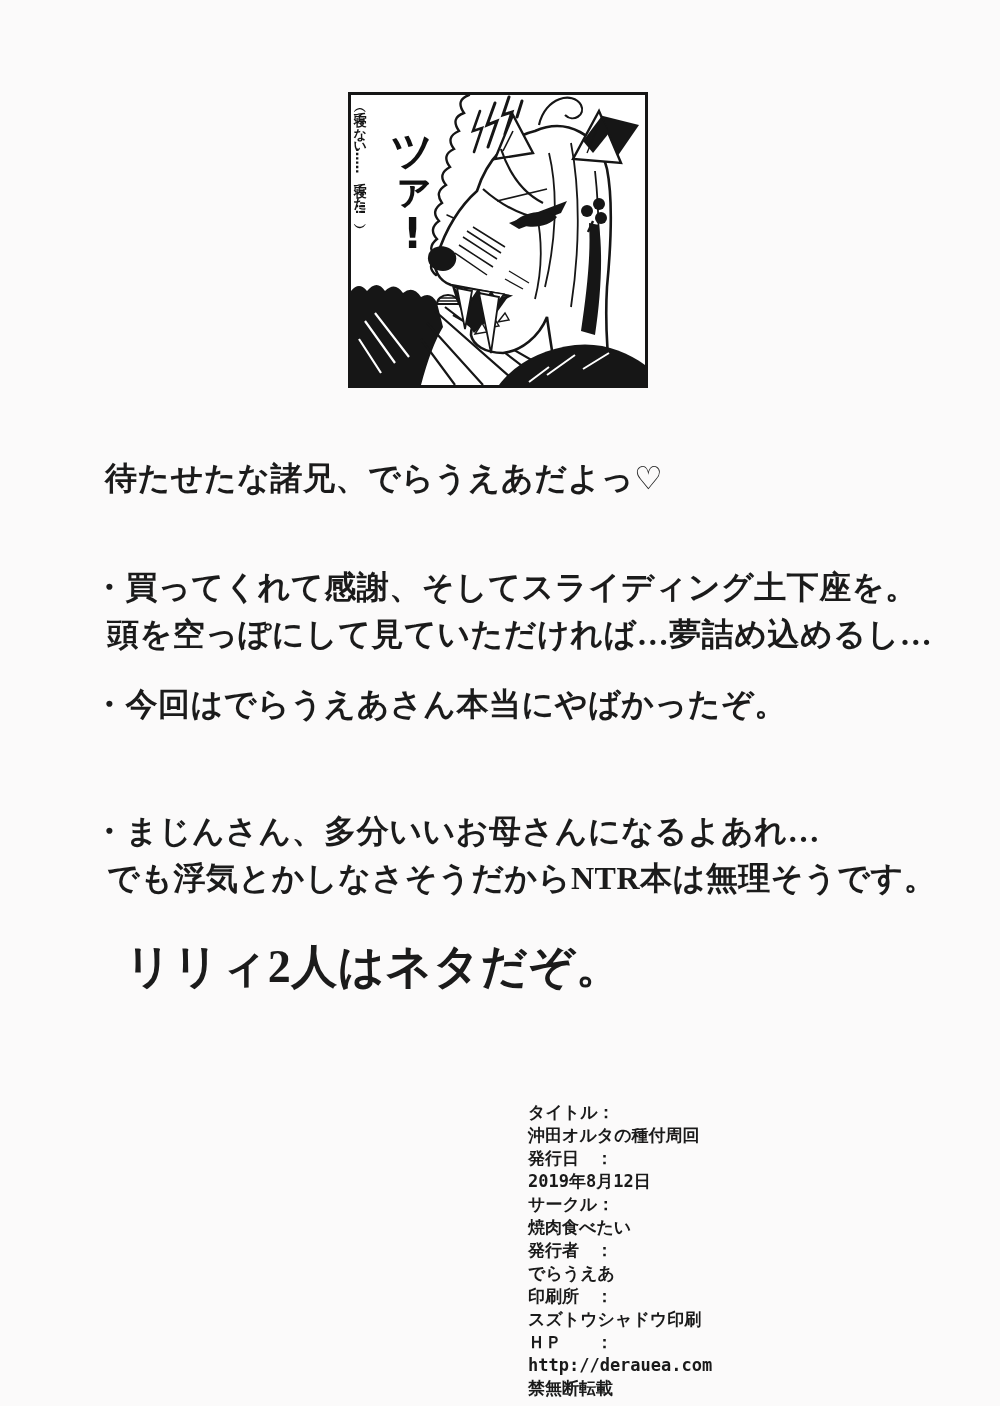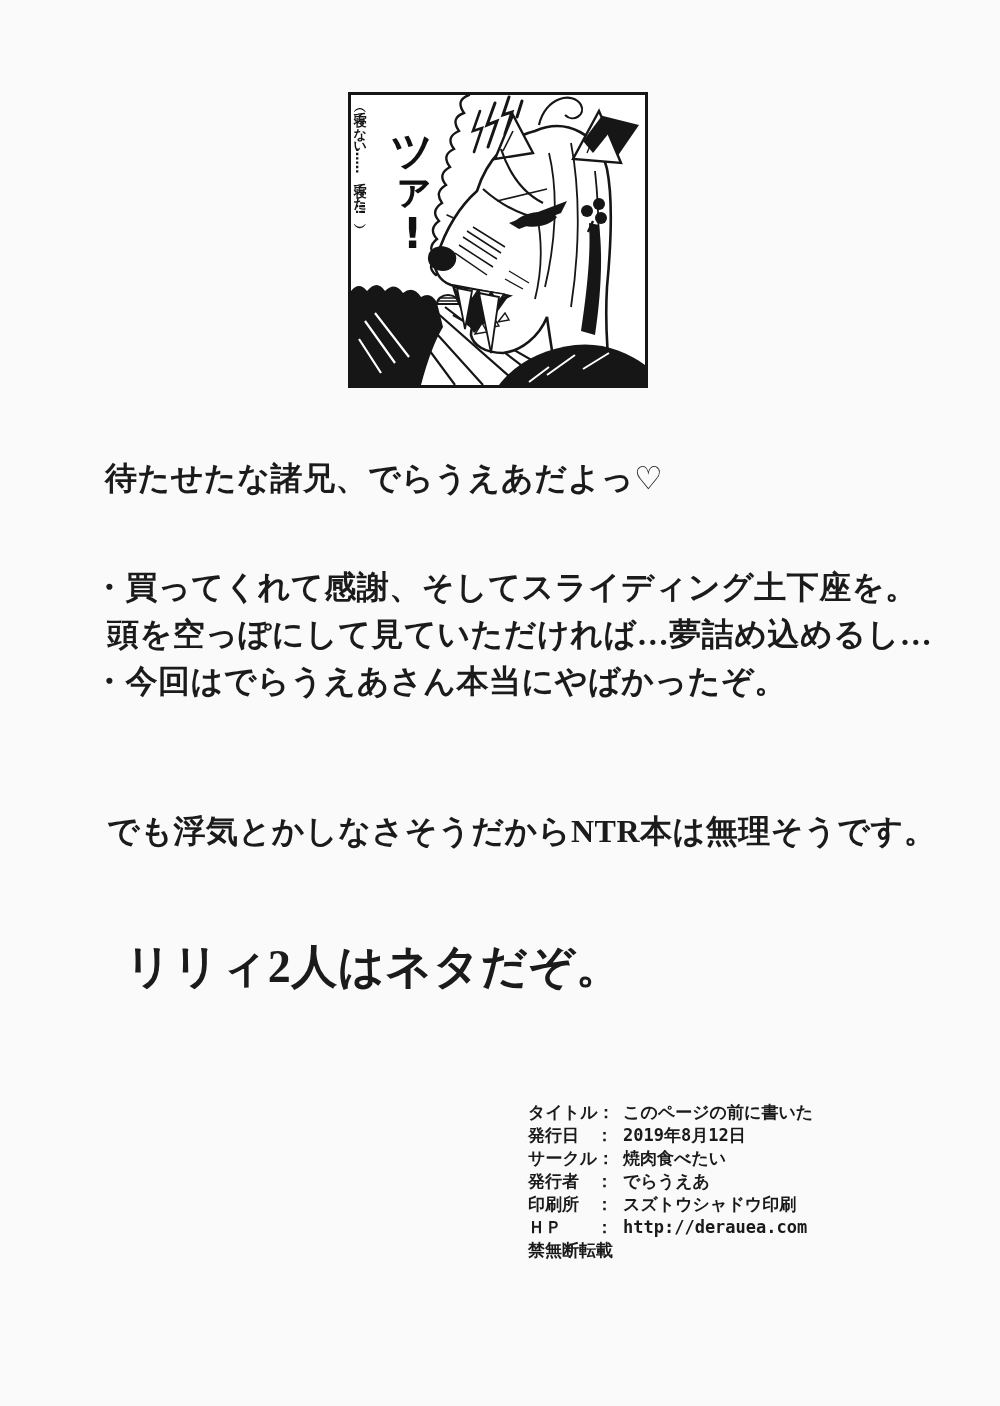--- a/index.html
+++ b/index.html
@@ -32,33 +32,33 @@
     font-family:"DejaVu Sans","Liberation Sans",sans-serif;
     font-size:13px;font-weight:600;letter-spacing:0px;
     color:#161616;line-height:1.05;
   }
   
   .afterword{position:absolute;left:93px;top:0;width:860px;}
   .afterword p{margin:0;font-size:32px;font-weight:600;line-height:47px;letter-spacing:0.5px;}
   .greeting{position:absolute;top:455px;left:12px;}
   .blk{position:absolute;}
   .blk .cont{padding-left:14px;}
-  .b1{top:548px;margin-top:16px;} .b2{top:658px;} .b3{top:808px;} .b4{top:938px;}
+  .b1{top:548px;margin-top:16px;} .b2{top:681px;} .b3{top:808px;} .b4{top:938px;}
   .emphasis{
     padding-left:32px;
     font-size:46px !important;font-weight:normal;
     line-height:58px !important;letter-spacing:2px;
   }
   
   .colophon{
     position:absolute;left:528px;top:1101px;
     font-family:"DejaVu Sans Mono","Liberation Mono",monospace;
     font-size:17px;font-weight:600;color:#1a1a1a;
   }
-  .colophon .row{display:flex;line-height:23px;white-space:nowrap;}
+  .colophon .row{display:flex;line-height:23px;white-space:nowrap;flex-direction:column;}
   .colophon .lbl{display:inline-block;min-width:95px;}
   .colophon .notice{line-height:23px;}
 </style>
 </head>
 <body>
 
 <div class="page">
 
   <div class="panel">
     <svg viewBox="0 0 294 290" aria-hidden="true">
@@ -149,32 +149,33 @@
     <div class="blk b1">
       <p>・買ってくれて感謝、そしてスライディング土下座を。</p>
       <p class="cont">頭を空っぽにして見ていただければ…夢詰め込めるし…</p>
     </div>
 
     <div class="blk b2">
       <p>・今回はでらうえあさん本当にやばかったぞ。</p>
     </div>
 
     <div class="blk b3">
+      <p>・まじんさん、多分いいお母さんになるよあれ…</p>
       <p class="cont">でも浮気とかしなさそうだからNTR本は無理そうです。</p>
     </div>
 
     <div class="blk b4">
       <p class="emphasis">リリィ2人はネタだぞ。</p>
     </div>
   </div>
 
   <div class="colophon">
     <div class="row">
       <span class="lbl">タイトル：</span>
-      <span class="val">このページの前に書いた</span>
+      <span class="val">沖田オルタの種付周回</span>
     </div>
     <div class="row">
       <span class="lbl">発行日　：</span>
       <span class="val">2019年8月12日</span>
     </div>
     <div class="row">
       <span class="lbl">サークル：</span>
       <span class="val">焼肉食べたい</span>
     </div>
     <div class="row">

